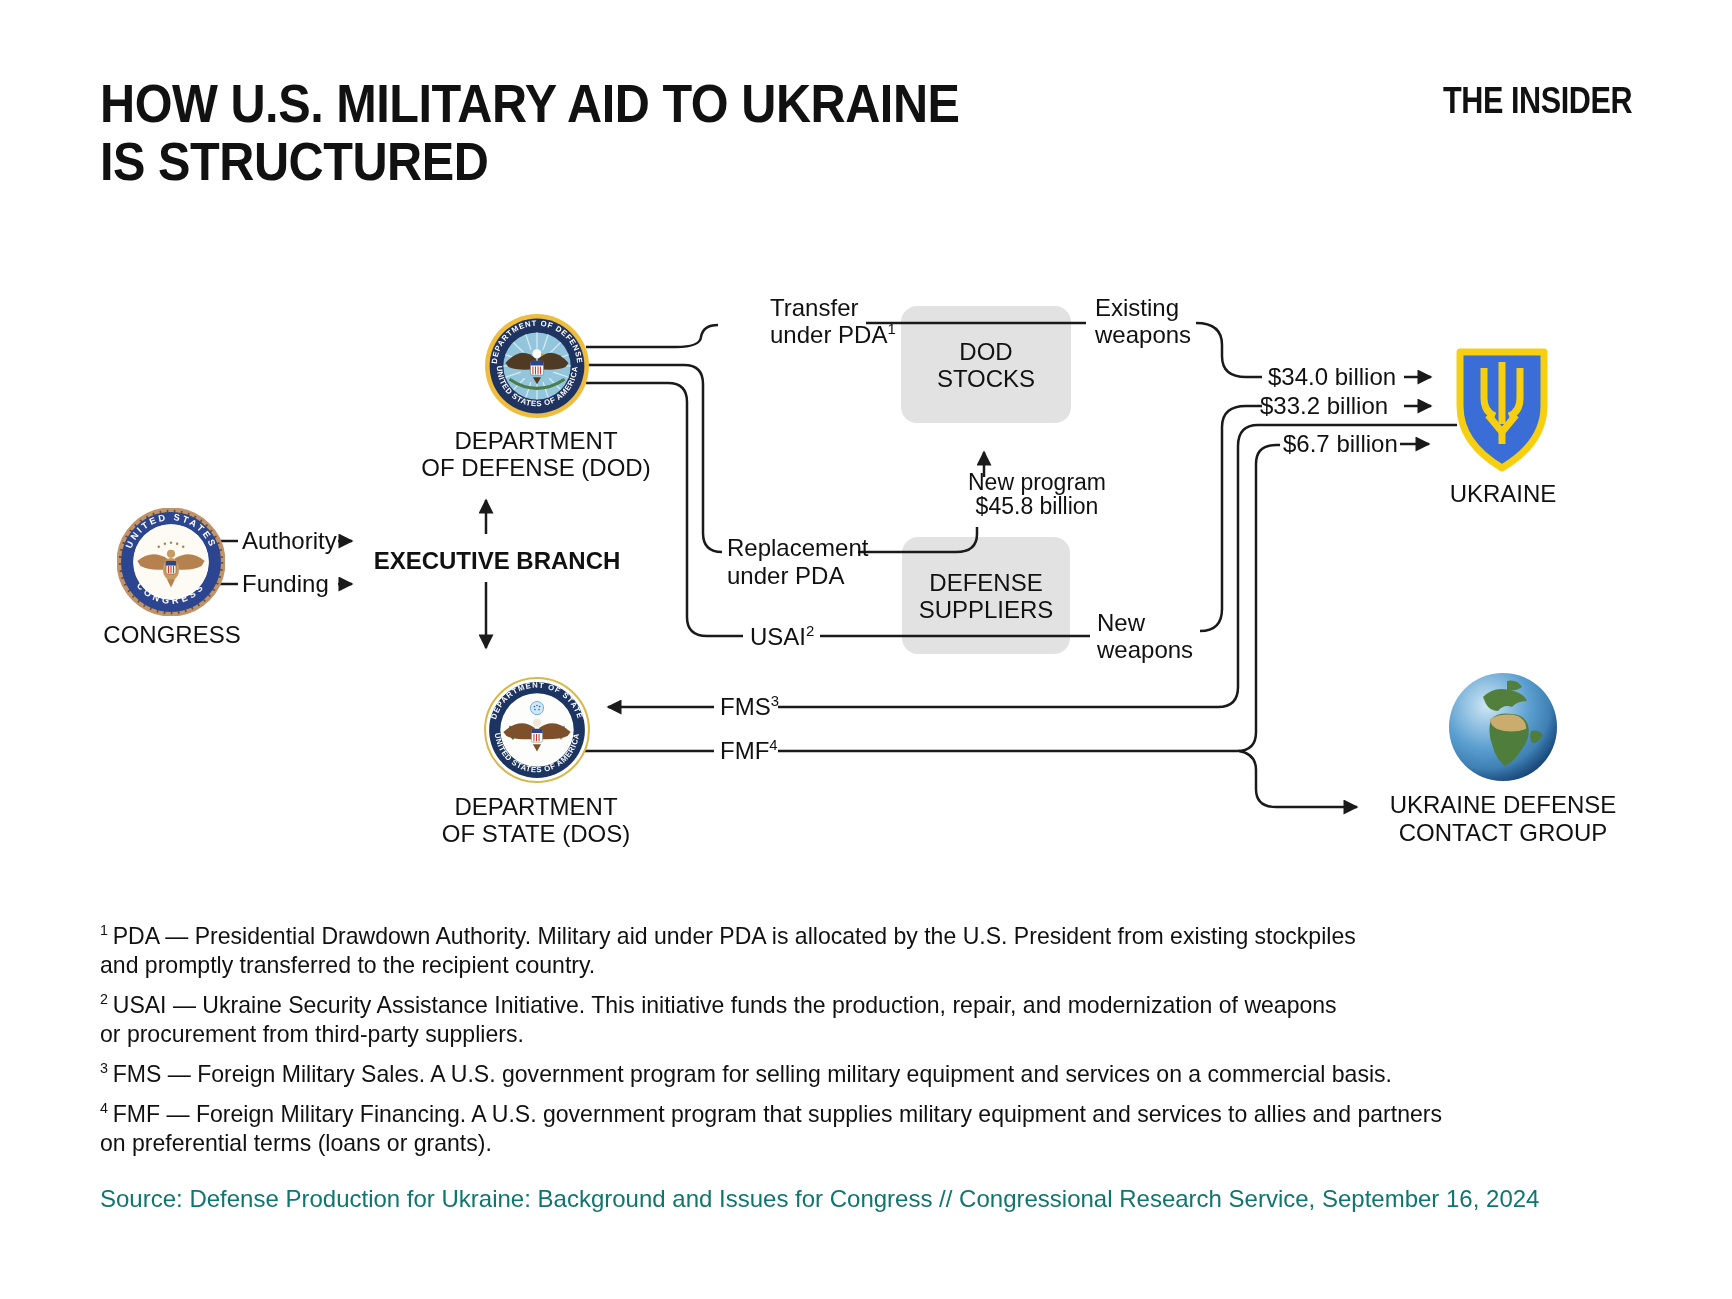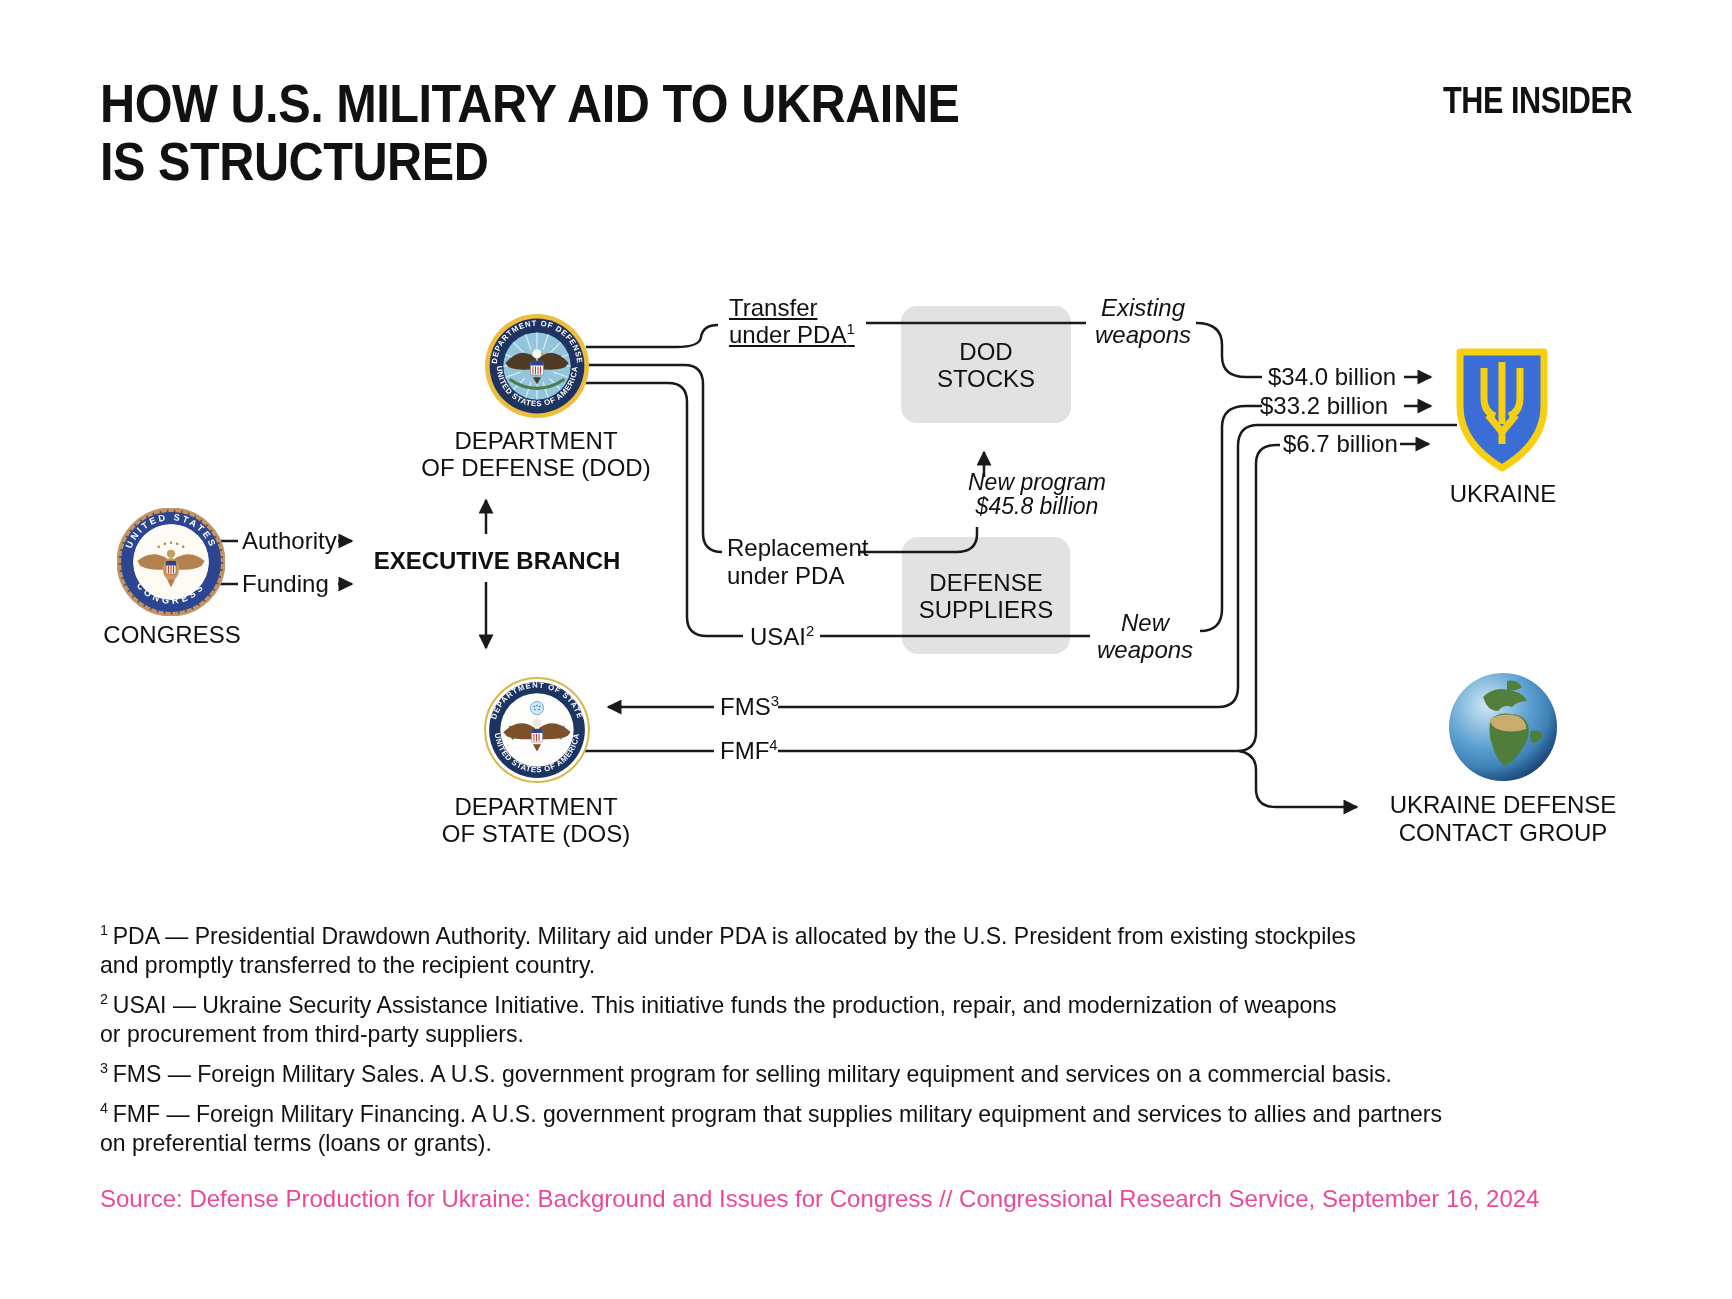--- a/index.html
+++ b/index.html
@@ -1,37 +1,37 @@
 <!DOCTYPE html>
 <html><head>
 <meta charset="utf-8">
 <style>
   html,body{margin:0;padding:0;background:#fff;}
   .canvas{position:relative;width:1732px;height:1299px;background:#fff;
           font-family:"Liberation Sans",sans-serif;color:#111;overflow:hidden;}
   .abs{position:absolute;}
   .lbl{font-size:24px;line-height:27px;white-space:nowrap;}
   .ctr{transform:translateX(-50%);text-align:center;}
-  .it{font-style:italic;text-align:center;}
+  .it{}
   .b{font-weight:bold;}
   sup{font-size:62%;vertical-align:super;line-height:0;}
   .title{font-size:54px;font-weight:bold;line-height:58px;letter-spacing:-.5px;
          transform:scaleX(.9);transform-origin:0 0;white-space:nowrap;}
   .brand{font-size:36px;font-weight:bold;letter-spacing:-.5px;
          transform:scaleX(.85);transform-origin:0 0;white-space:nowrap;}
   .gbox{position:absolute;background:#e2e2e2;border-radius:16px;display:flex;
         flex-direction:column;align-items:center;justify-content:center;
         font-size:24px;line-height:27px;text-align:center;}
   .lh28{line-height:28px;}
   .lh24{line-height:24px;font-size:23px;}
   .fnwrap{font-size:24px;line-height:29px;transform:scaleX(.96);transform-origin:0 0;}
   .fn{margin-bottom:11px;}
   .fn-line{white-space:nowrap;}
   .fn sup{margin-right:5px;}
-  .src{font-size:24px;color:#ec4899;white-space:nowrap;}
+  .src{font-size:24px;color:#0f766e;white-space:nowrap;}
   .ring-txt{fill:#fff;font-weight:bold;}
   svg{display:block;}
   .conn{position:absolute;left:0;top:0;}
 </style>
 </head>
 <body>
 
 <div class="canvas">
 
   <div class="gbox" style="left:901px;top:306px;width:170px;height:117px;">
@@ -193,21 +193,21 @@
       <rect x="47.5" y="52" width="11" height="4" fill="#2b4590"></rect>
       <path d="M50 57 V64 M52.5 57 V64 M55 57 V64" stroke="#c0392b" stroke-width="1"></path>
       <path d="M49 67 L53 74 L57 67 Z" fill="#7d4f2a"></path>
     </g>
   </svg>
   <div class="abs lbl ctr" style="left:536px;top:793px;">
     <div>DEPARTMENT</div>
     <div>OF STATE (DOS)</div>
   </div>
 
-  <div class="abs lbl" style="left:729px;top:294px;text-decoration:underline;">
+  <div class="abs lbl" style="left:770px;top:294px;">
     <div>Transfer</div>
     <div><span>under PDA</span><sup>1</sup></div>
   </div>
   <div class="abs lbl lh28" style="left:727px;top:534px;">
     <div>Replacement</div>
     <div>under PDA</div>
   </div>
   <div class="abs lbl" style="left:750px;top:623px;">
     <span>USAI</span><sup>2</sup>
   </div>

